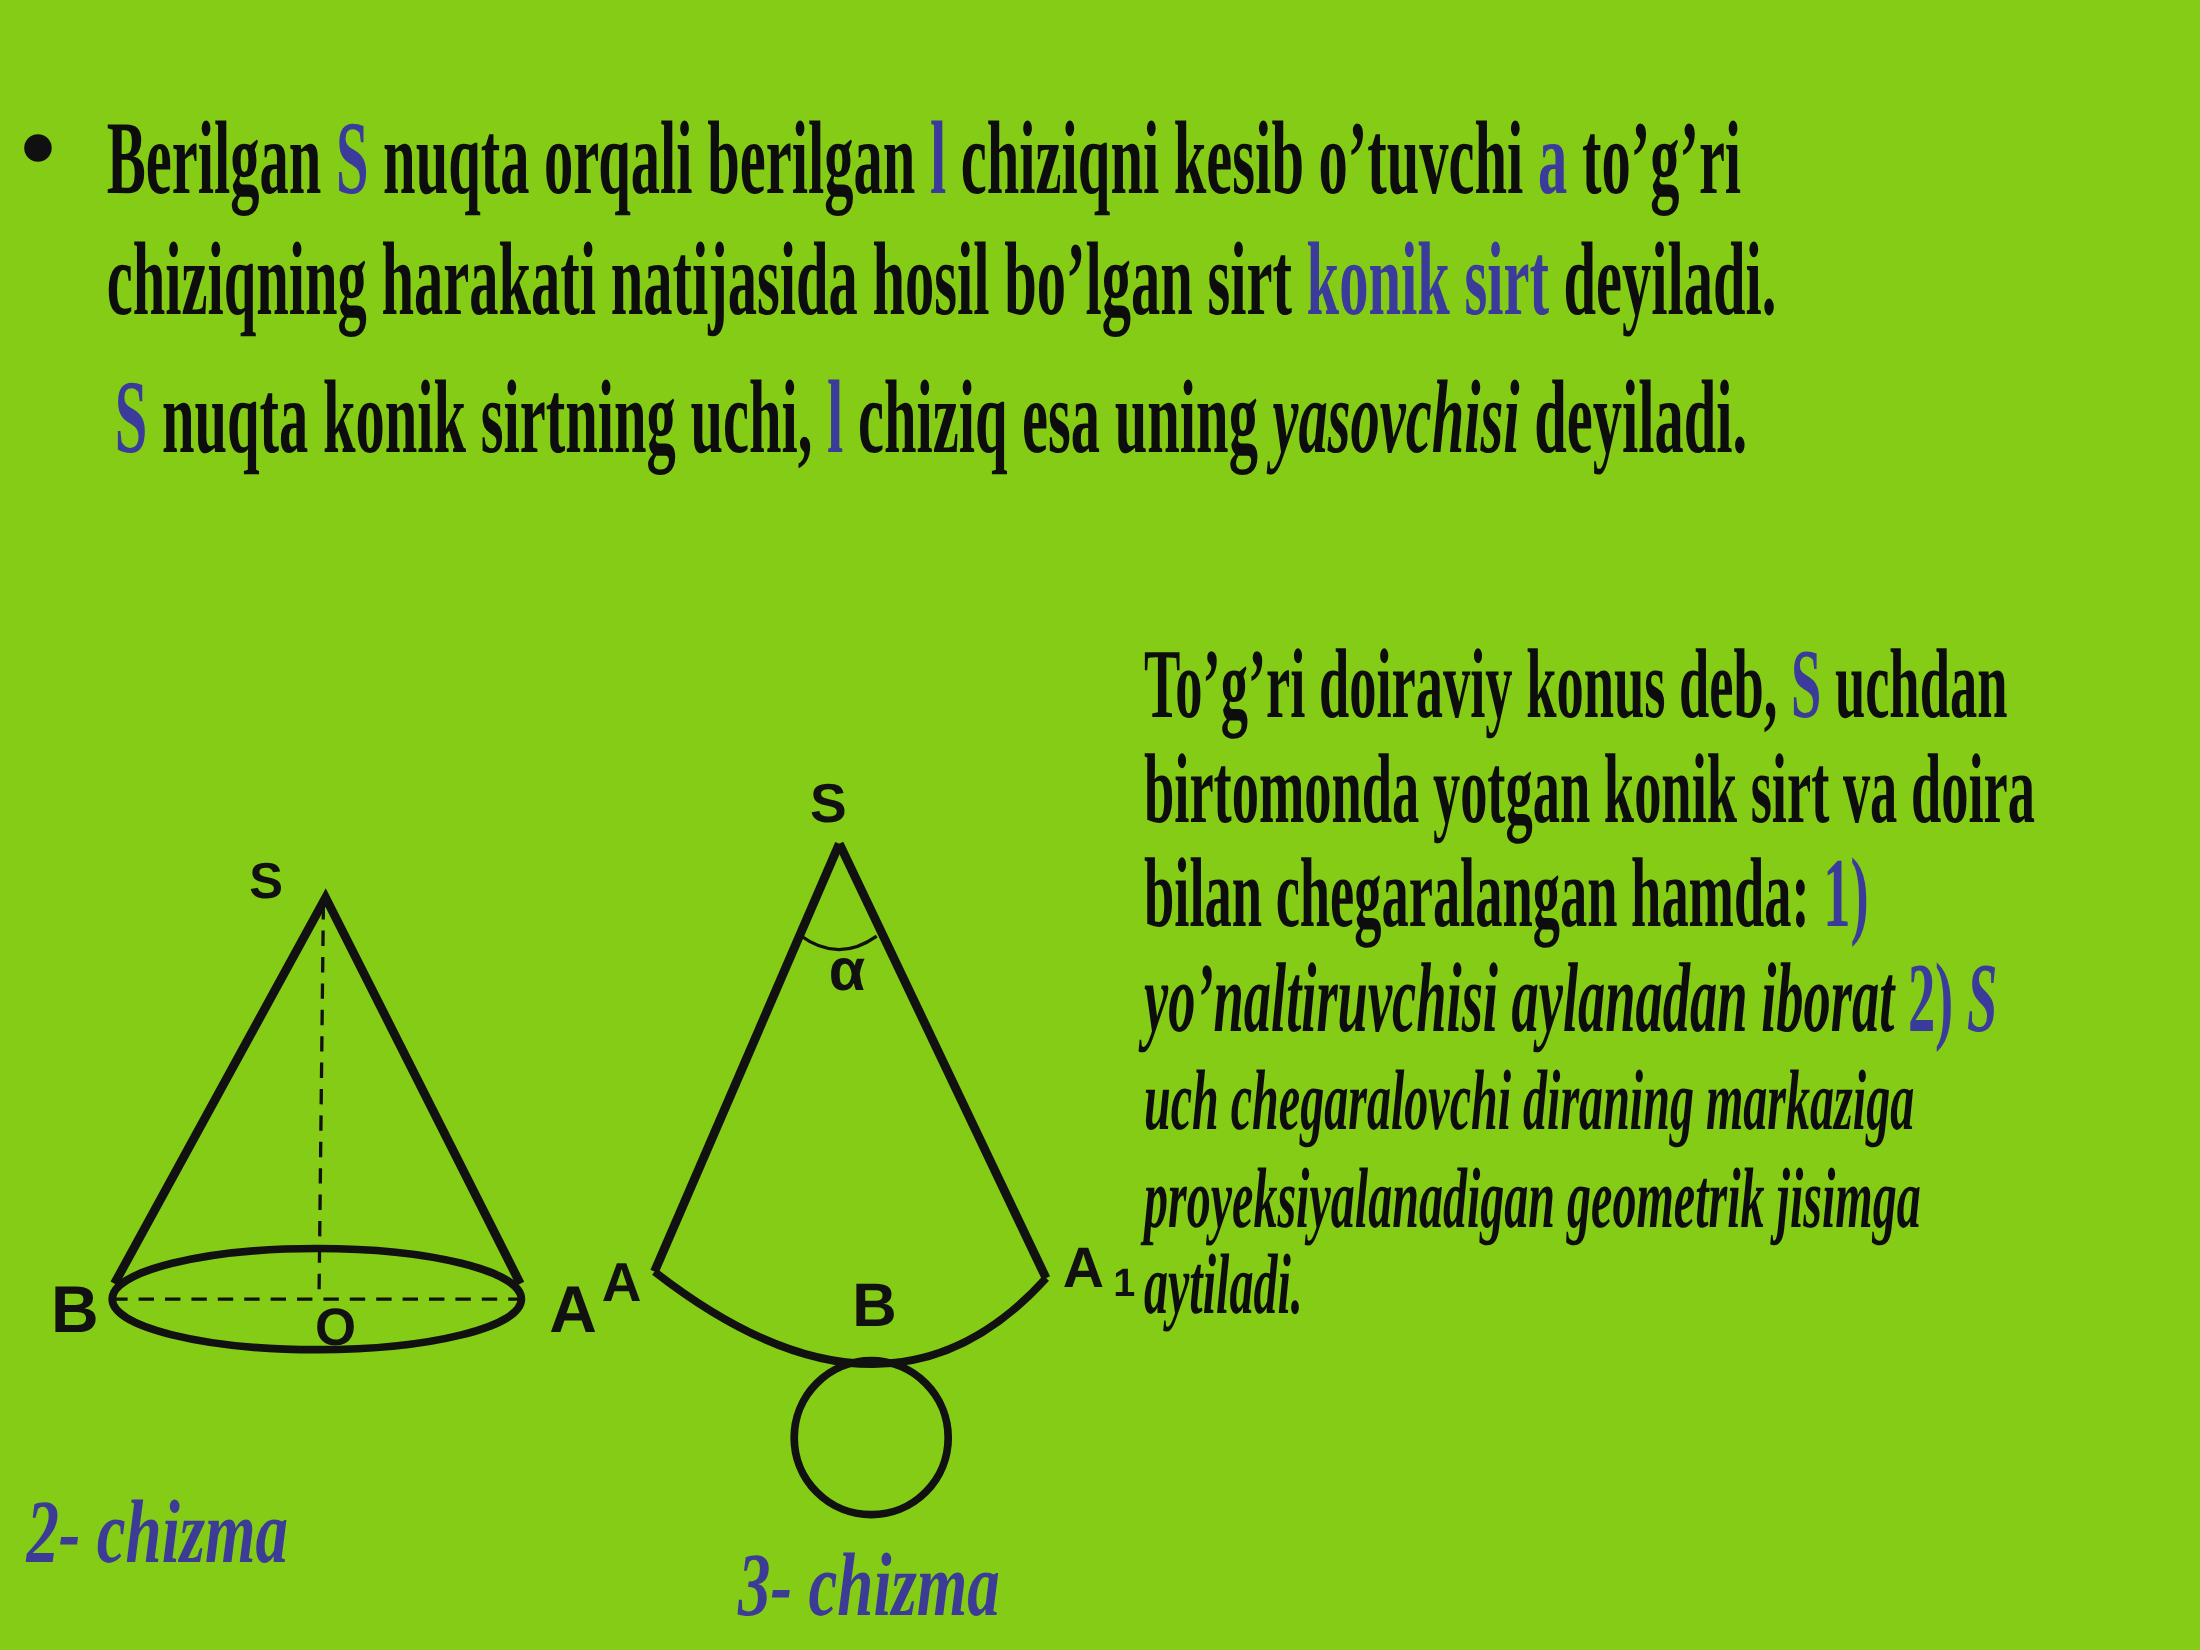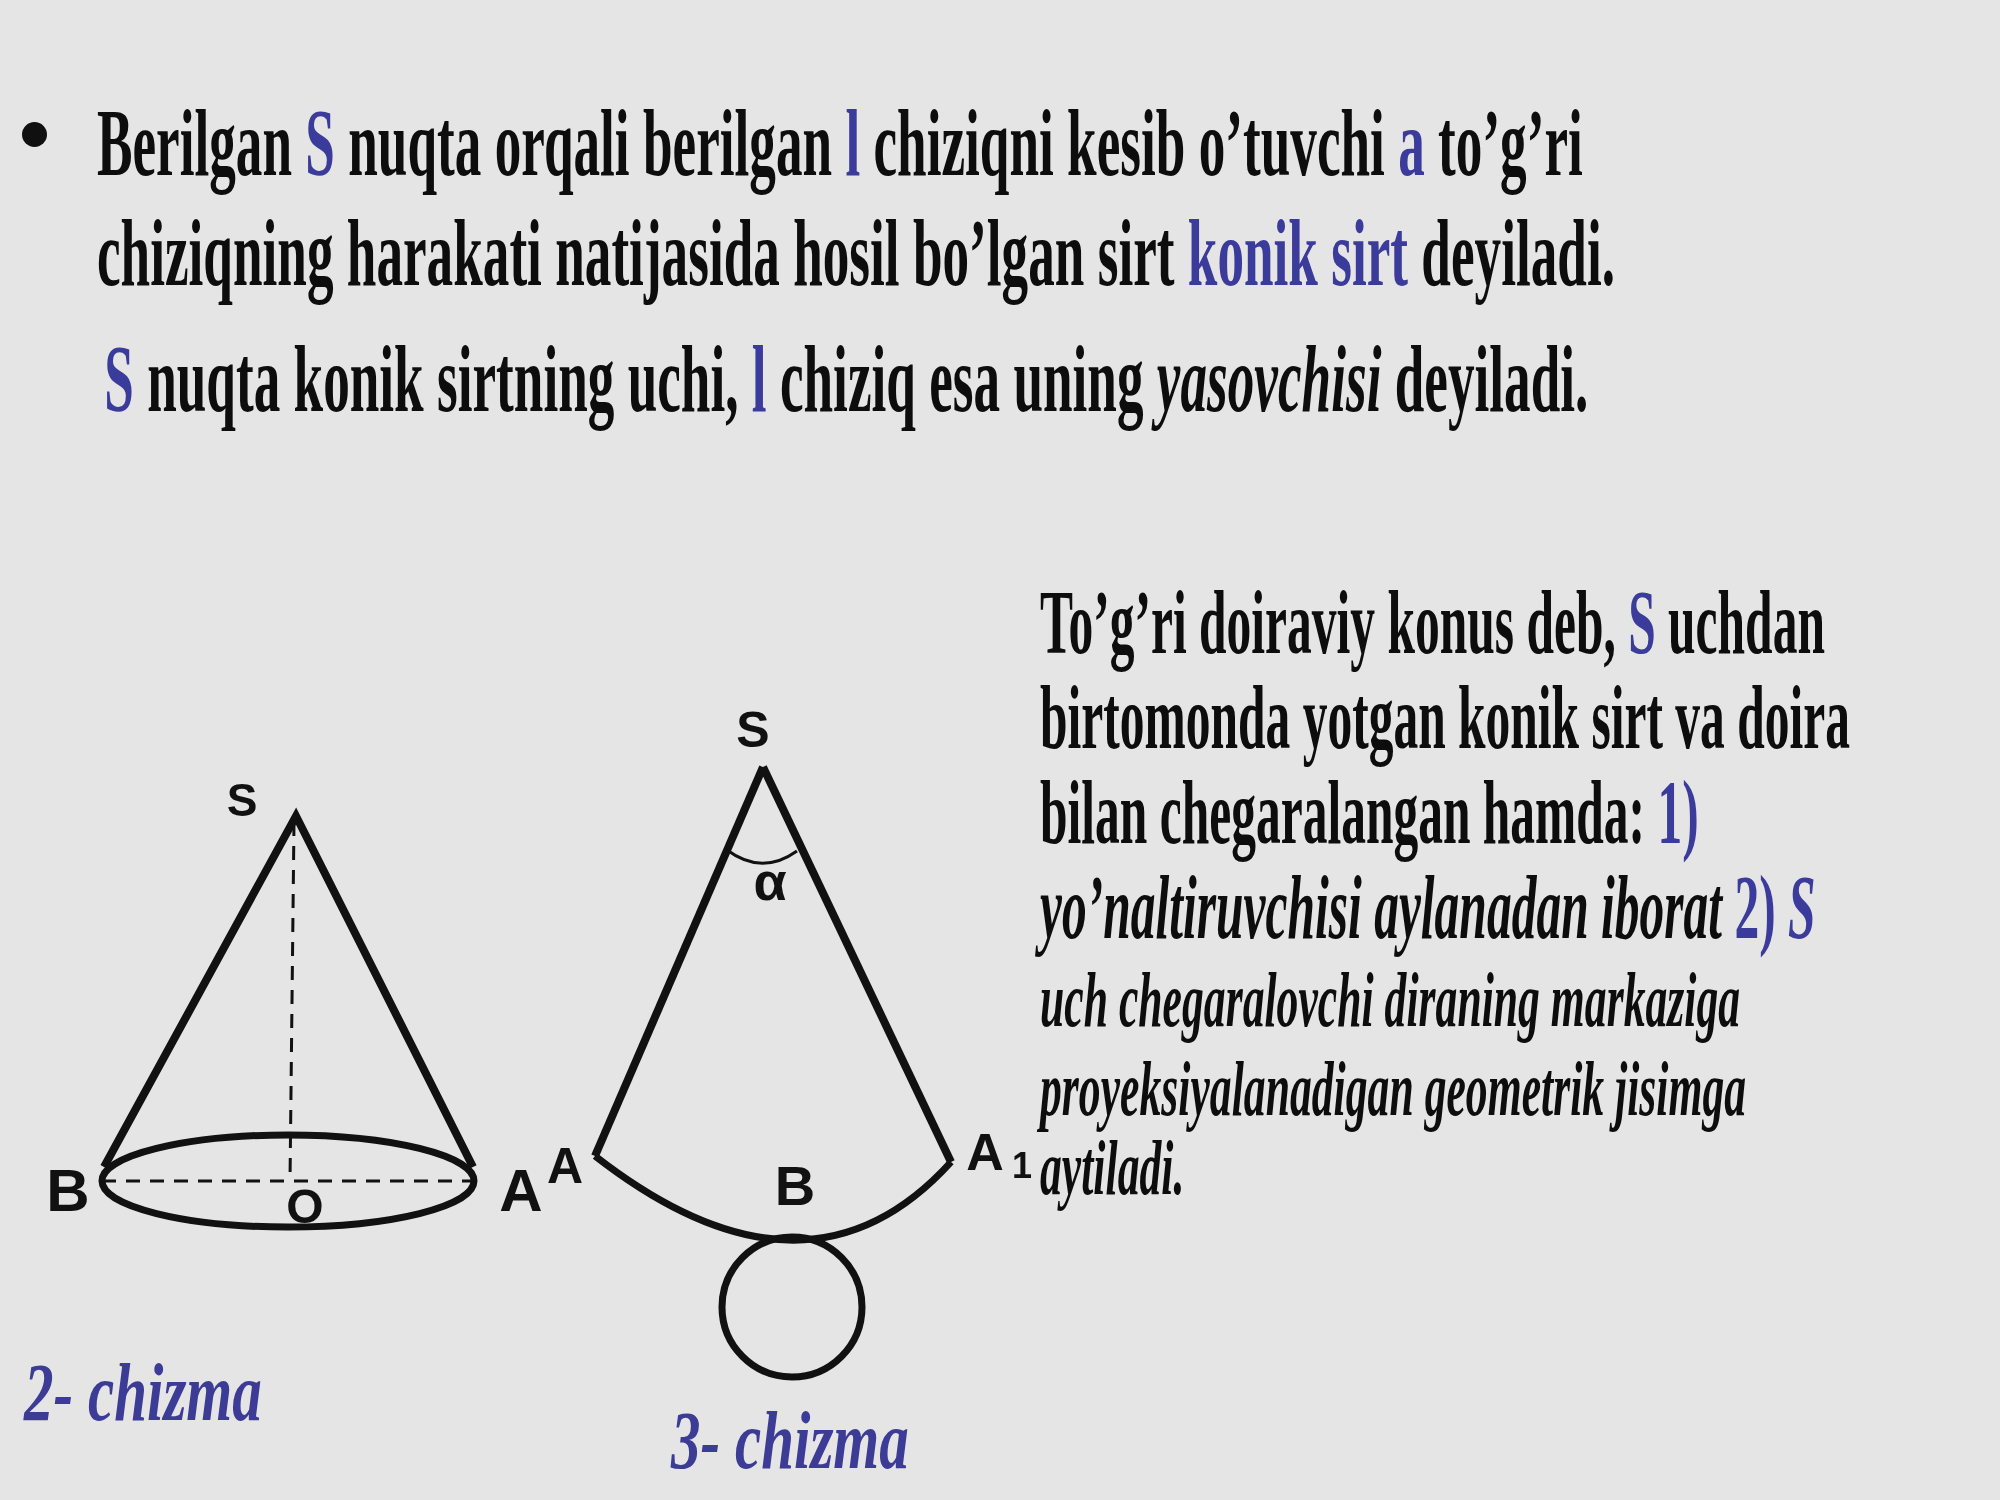--- a/index.html
+++ b/index.html
@@ -4,21 +4,21 @@
 <style>
   :root{
     --blue:#3b3b9b;
     --caption:#3c3c96;
     --ink:#0d0d0d;
   }
   html,body{margin:0;padding:0;background:#ffffff;}
   .slide{
     position:relative;
     width:2000px;height:1500px;
-    background:#e5e5e5;
+    background:#84cc16;
     overflow:hidden;
     font-family:"Liberation Serif", serif;
     color:var(--ink);
   }
   
   .bullet-dot{
     position:absolute;left:22px;top:122px;
     width:25px;height:25px;border-radius:50%;
     background:#101010;
   }

